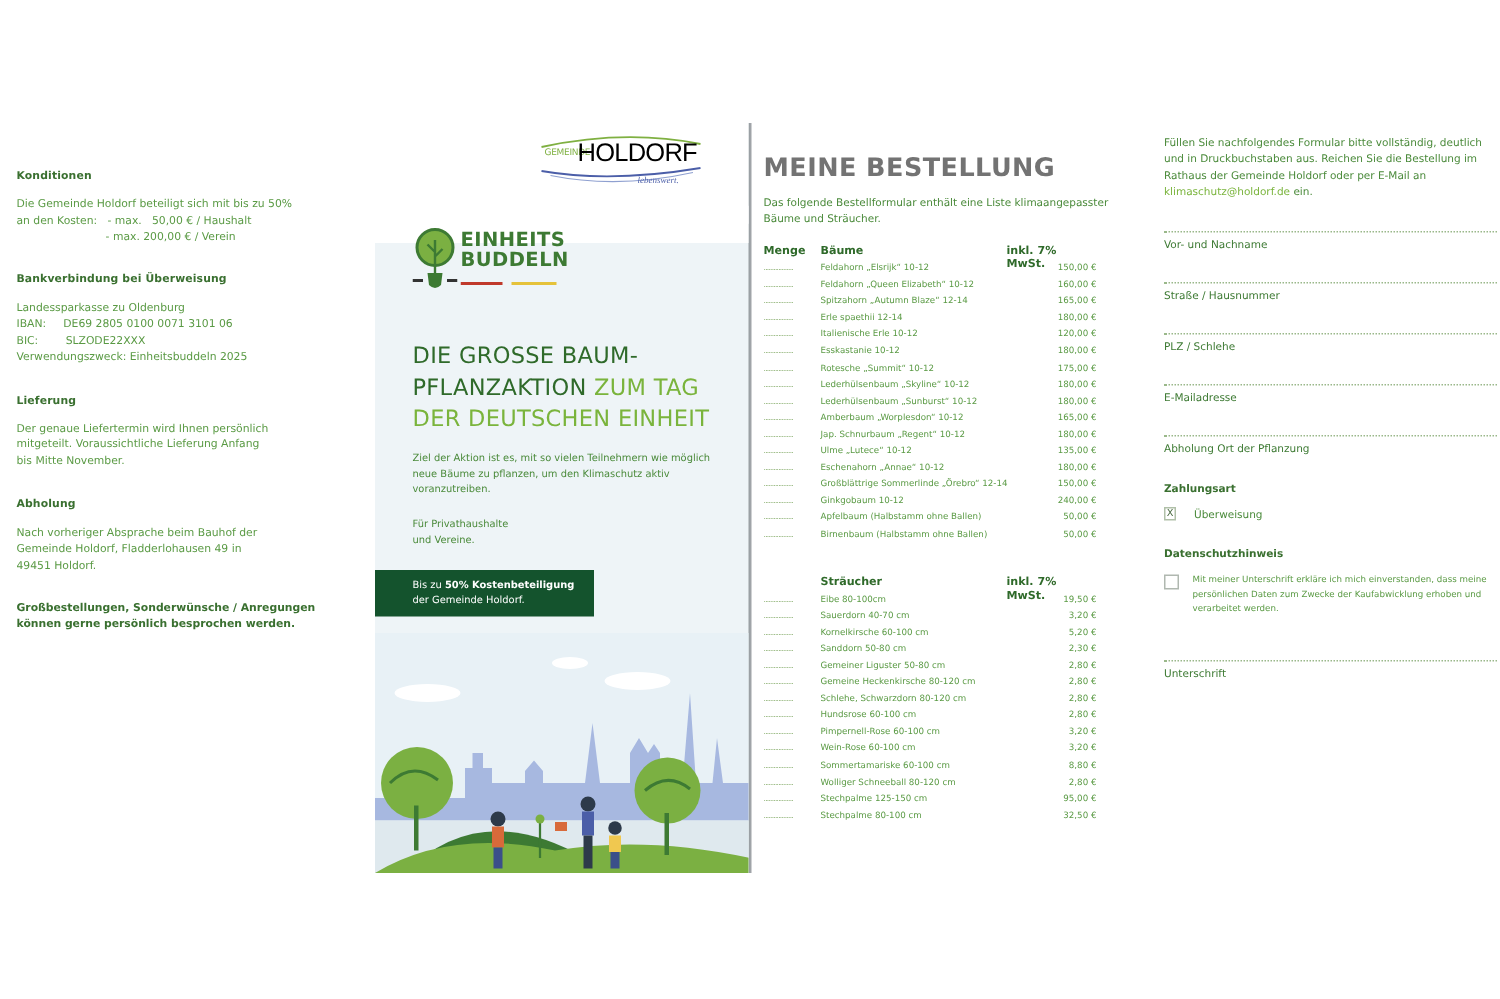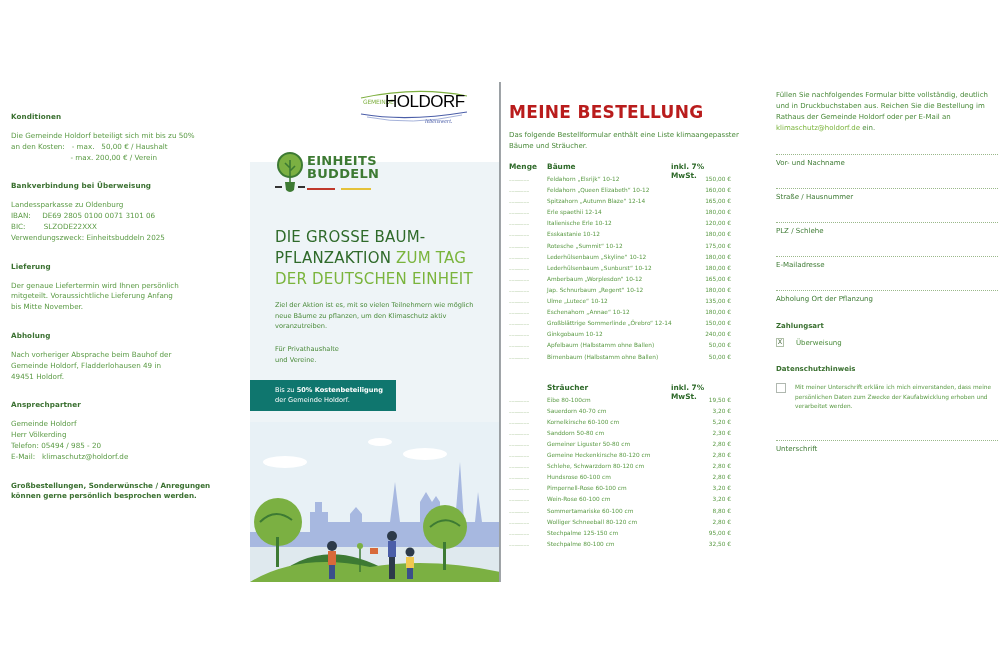--- a/index.html
+++ b/index.html
@@ -26,27 +26,27 @@
   .gl-swoosh { position: absolute; left: 0; top: 0; width: 120px; height: 42px; }
 
   .eb-logo { position: absolute; left: 25px; top: 70px; width: 110px; height: 45px; }
   .eb-text { position: absolute; left: 32px; top: 2px; font-size: 13px; font-weight: bold; line-height: 13px; color: #3d7a33; letter-spacing: 0.3px; }
   .eb-lines { position: absolute; left: 0; top: 35px; width: 110px; height: 4px; }
 
   .headline { position: absolute; left: 25px; top: 145px; width: 220px; font-size: 15px; font-weight: normal; line-height: 21px; color: #2f6a2a; letter-spacing: 0.2px; }
   .headline .hl { color: #7ab43c; }
   .intro { position: absolute; left: 25px; top: 218px; width: 210px; font-size: 6.6px; line-height: 10.5px; color: #4a8a3a; }
   .target { position: absolute; left: 25px; top: 262px; font-size: 6.6px; line-height: 10.5px; color: #4a8a3a; white-space: pre; }
-  .promo { position: absolute; left: 0; top: 298px; width: 146px; height: 31px; background: #0f766e; color: #ffffff; padding: 5px 0 0 25px; font-size: 6.6px; line-height: 10px; }
+  .promo { position: absolute; left: 0; top: 298px; width: 146px; height: 31px; background: #14532d; color: #ffffff; padding: 5px 0 0 25px; font-size: 6.6px; line-height: 10px; }
   .promo b { font-weight: bold; }
   .illu { position: absolute; left: 0; top: 340px; width: 250px; height: 160px; }
 
   
   #order { left: 500px; width: 250px; padding-left: 8px; border-left: 1px solid #a0a4a8; }
-  .big-title { font-size: 17px; font-weight: bold; color: #b91c1c; margin-top: 20px; letter-spacing: 0.3px; }
+  .big-title { font-size: 17px; font-weight: bold; color: #737373; margin-top: 20px; letter-spacing: 0.3px; }
   .lead { font-size: 7px; line-height: 11px; color: #4a8a3a; margin-top: 8px; width: 230px; }
   .thead { display: flex; font-size: 7.4px; font-weight: bold; color: #2f6a2a; margin-top: 10px; height: 12px; }
   .thead .c-qty { width: 38px; }
   .thead .c-name { width: 124px; }
   .thead .c-price { width: 60px; text-align: left; }
   .row { display: flex; font-size: 5.8px; line-height: 11.1px; height: 11.1px; color: #5a9a44; }
   .row .c-qty { width: 38px; color: #8ab070; letter-spacing: -0.5px; font-size: 5px; }
   .row .c-name { width: 124px; white-space: nowrap; overflow: visible; }
   .row .c-price { width: 60px; text-align: right; }
   .gap { height: 10px; }
@@ -87,27 +87,20 @@
     <div class="sec-title">Lieferung</div>
     <div class="sec-body">Der genaue Liefertermin wird Ihnen persönlich
 mitgeteilt. Voraussichtliche Lieferung Anfang
 bis Mitte November.</div>
   </div>
   <div class="left-sec">
     <div class="sec-title">Abholung</div>
     <div class="sec-body">Nach vorheriger Absprache beim Bauhof der
 Gemeinde Holdorf, Fladderlohausen 49 in
 49451 Holdorf.</div>
-  </div>
-  <div class="left-sec">
-    <div class="sec-title">Ansprechpartner</div>
-    <div class="sec-body">Gemeinde Holdorf
-Herr Völkerding
-Telefon: 05494 / 985 - 20
-E-Mail:   klimaschutz@holdorf.de</div>
   </div>
   <div class="left-foot">Großbestellungen, Sonderwünsche / Anregungen
 können gerne persönlich besprochen werden.</div>
 </div>
 
 <div class="panel" id="center">
   <div class="top-white"></div>
   <svg class="wave" viewBox="0 0 250 40" preserveAspectRatio="none">
     <path d="M0,25 Q60,10 125,18 T250,12 L250,0 L0,0 Z" fill="#ffffff"></path>
   </svg>

